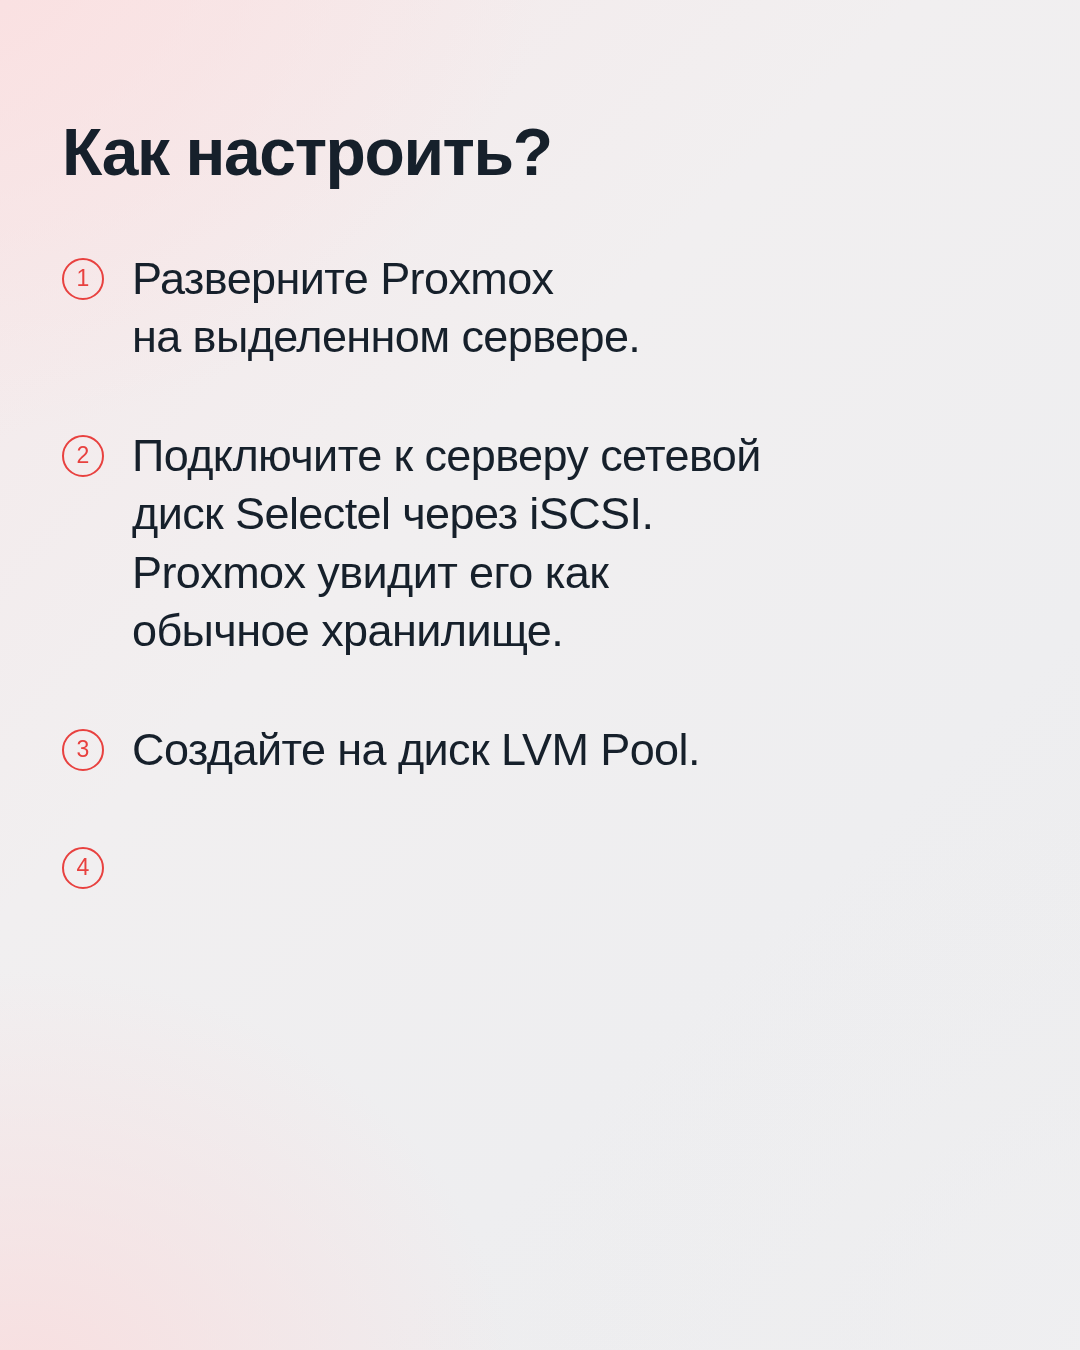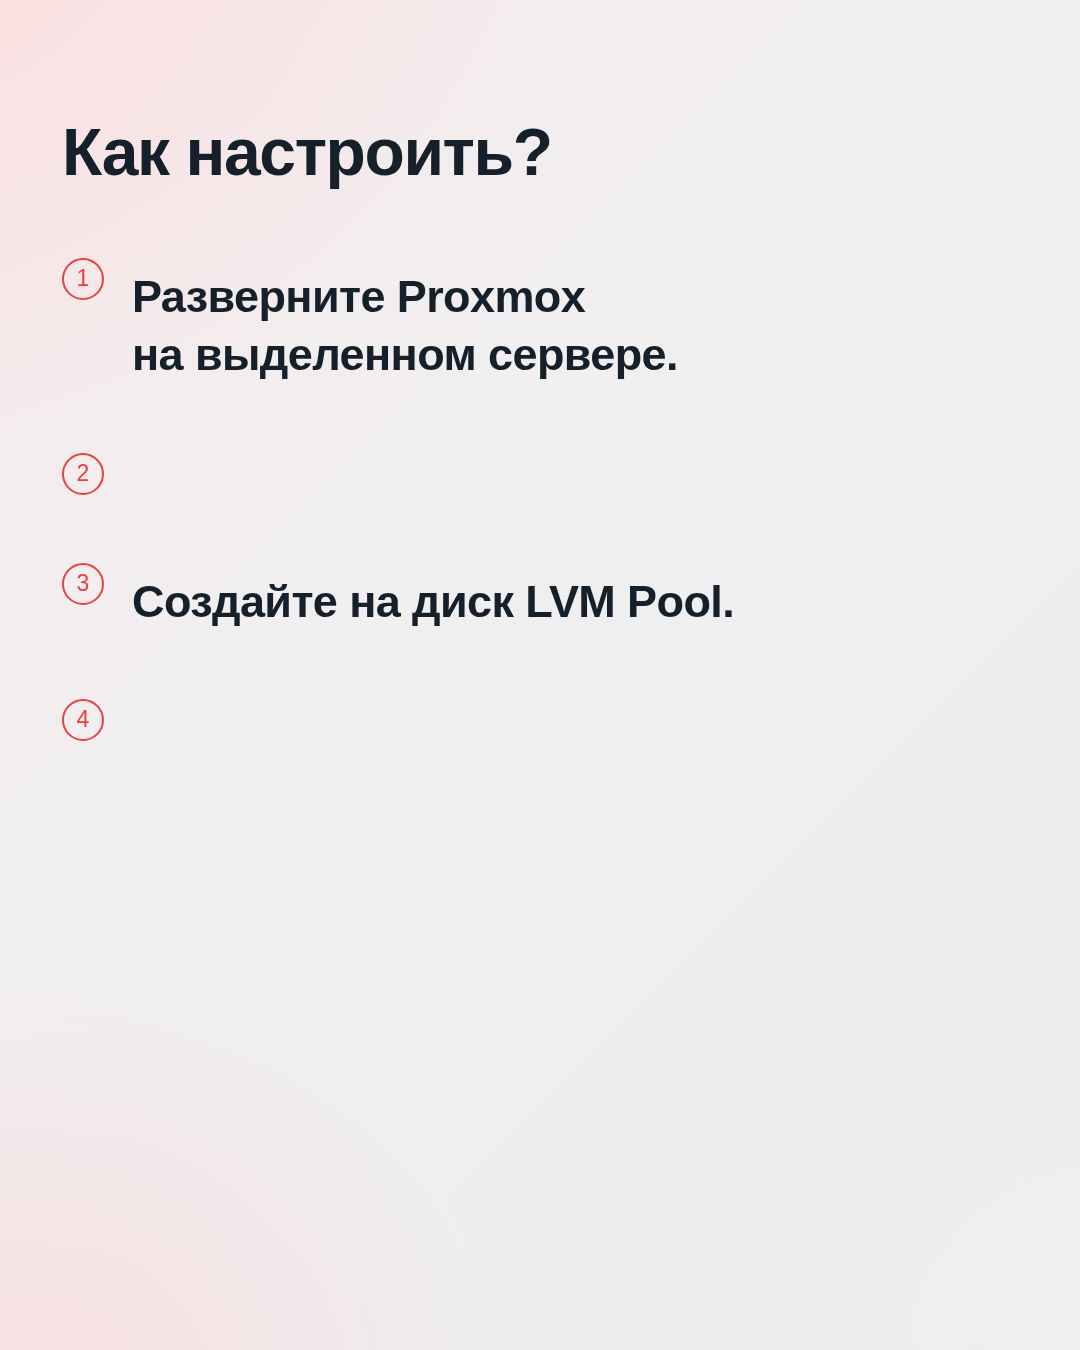--- a/index.html
+++ b/index.html
@@ -71,44 +71,47 @@
     text-align: center;
     box-sizing: border-box;
     font-weight: 400;
   }
 
   .step-text {
     font-size: 45px;
     line-height: 1.30;
     color: #16202b;
     letter-spacing: -0.6px;
-    font-weight: 700;
+    font-weight: 400;
     white-space: pre-line;
     max-width: 800px;
-    margin-top: 18px;
   }
 </style>
 </head>
 <body>
 
 <div class="slide">
   <div class="content">
 
     <h1 class="title">Как настроить?</h1>
 
     <ol class="steps">
 
       <li class="step">
         <span class="marker">1</span>
         <span class="step-text">Разверните Proxmox
 на выделенном сервере.</span>
       </li>
 
       <li class="step">
         <span class="marker">2</span>
+        <span class="step-text">Подключите к серверу сетевой
+диск Selectel через iSCSI.
+Proxmox увидит его как
+обычное хранилище.</span>
       </li>
 
       <li class="step">
         <span class="marker">3</span>
         <span class="step-text">Создайте на диск LVM Pool.</span>
       </li>
 
       <li class="step">
         <span class="marker">4</span>
       </li>

